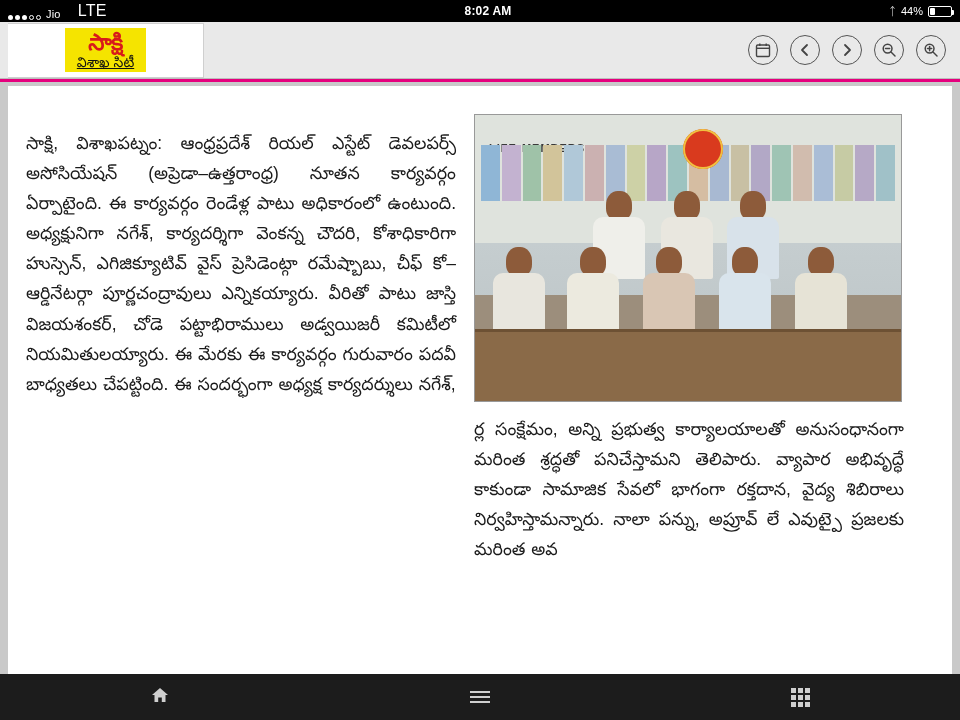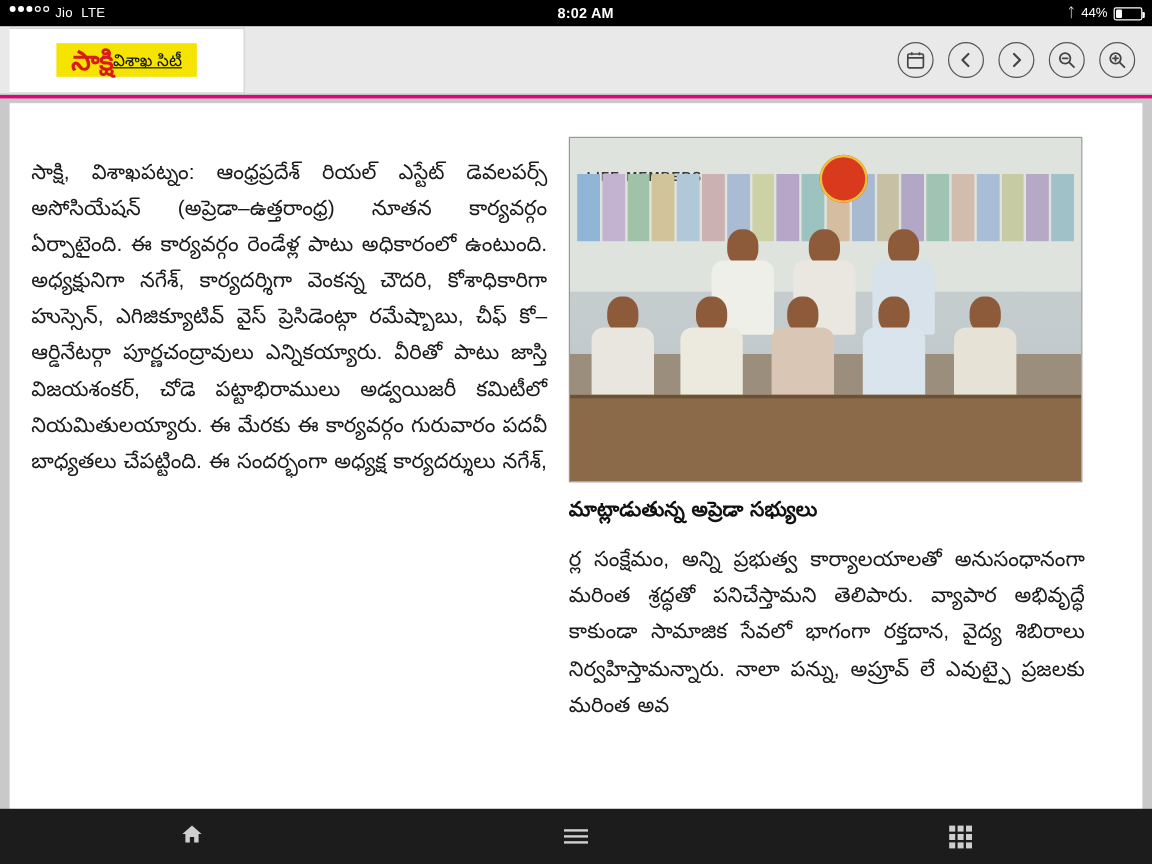--- a/index.html
+++ b/index.html
@@ -19,29 +19,29 @@
   .statusbar {
     height: 22px;
     background: #000;
     color: #fff;
     display: flex;
     align-items: center;
     font-size: 12px;
     padding: 0 8px;
     position: relative;
   }
-  .sb-left { display: flex; align-items: flex-start; gap: 5px; }
+  .sb-left { display: flex; align-items: flex-end; gap: 5px; }
   .dots { display: flex; align-items: center; gap: 2px; }
   .dot {
     width: 5px; height: 5px; border-radius: 50%;
     background: #fff; display: inline-block;
   }
   .dot.hollow { background: transparent; border: 1px solid #fff; width: 5px; height: 5px; }
   .sb-carrier { font-size: 11px; letter-spacing: 0.2px; }
-  .sb-net { font-size: 11px; letter-spacing: 0.3px; margin-left: 2px; }
+  .sb-net { font-size: 16px; letter-spacing: 0.3px; margin-left: 12px; }
   .sb-center {
     position: absolute; left: 16px; right: 0; text-align: center;
     font-size: 12px; font-weight: bold; letter-spacing: 0.2px;
   }
   .sb-right {
     margin-left: auto; display: flex; align-items: center; gap: 5px;
     position: relative; z-index: 2;
   }
   .bt-icon { font-size: 11px; line-height: 1; }
   .sb-batt-text { font-size: 11px; }
@@ -73,21 +73,21 @@
     background: #fff;
     border: 1px solid #cfcfcf;
     border-left: none;
     display: flex; align-items: center; justify-content: center;
     flex-direction: column;
     margin-left: 8px;
   }
   .logo-box {
     background: #f5e400;
     padding: 2px 12px 1px 12px;
-    display: flex; flex-direction: row; align-items: center;
+    display: flex; flex-direction: column; align-items: center;
   }
   .logo-main {
     color: #d81a1a;
     font-size: 23px;
     font-weight: bold;
     line-height: 1.05;
     letter-spacing: -0.5px;
   }
   .logo-sub {
     color: #111;
@@ -369,21 +369,20 @@
                   <div class="p-body" style="background:#d9e4ec"></div>
                 </div>
               <div class="person" style="left:320px;">
                   <div class="p-head"></div>
                   <div class="p-body" style="background:#e6e3d6"></div>
                 </div>
             </div>
 
             <div class="table-front"></div>
           </div>
-          <div class="caption">మాట్లాడుతున్న అప్రెడా సభ్యులు</div>
         </div>
 
         <p style="margin-top:12px">ర్ల సంక్షేమం, అన్ని ప్రభుత్వ కార్యాలయాలతో అనుసంధానంగా మరింత శ్రద్ధతో పనిచేస్తామని తెలిపారు. వ్యాపార అభివృద్ధే కాకుండా సామాజిక సేవలో భాగంగా రక్తదాన, వైద్య శిబిరాలు నిర్వహిస్తామన్నారు. నాలా పన్ను, అప్రూవ్ లే ఎవుట్పై ప్రజలకు మరింత అవ</p>
       </div>
 
     </div>
   </div>
 
   <div class="bottombar">
     <div class="bb-item">

